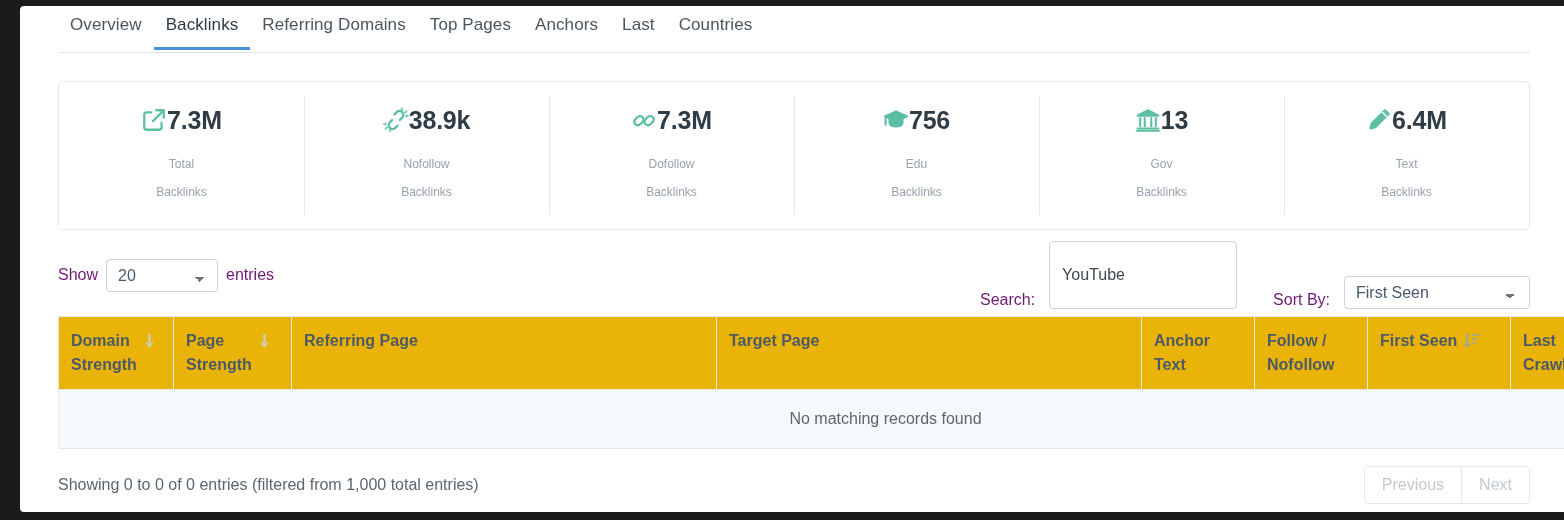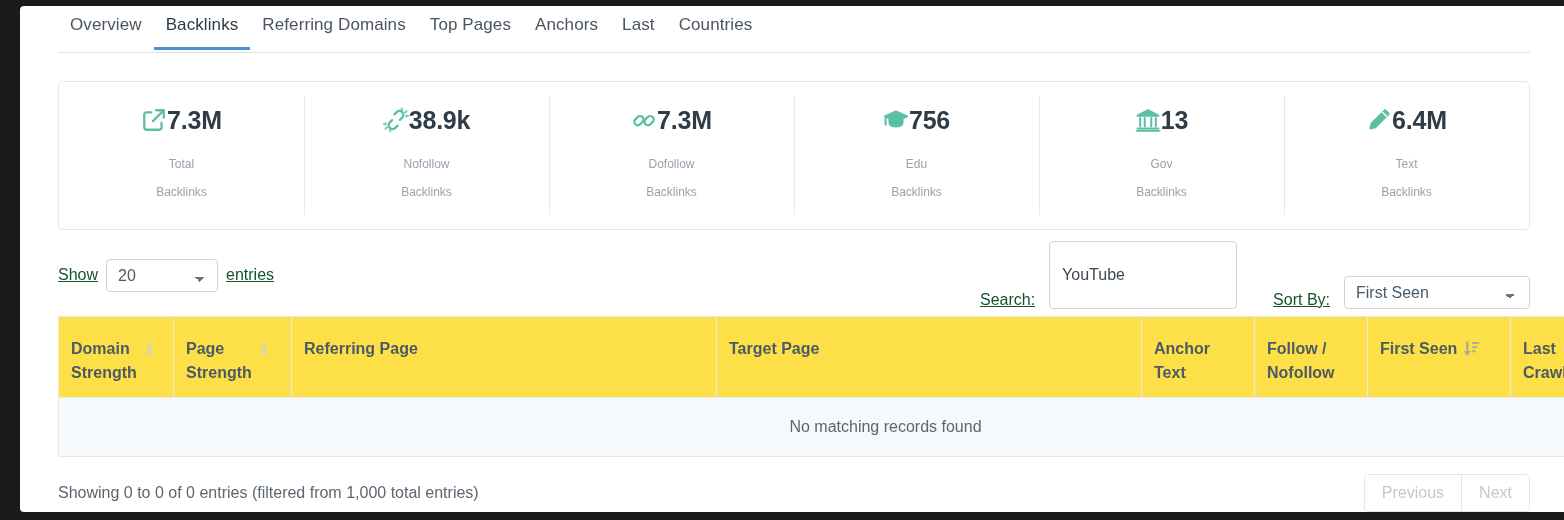--- a/index.html
+++ b/index.html
@@ -90,21 +90,21 @@
   }
   
   .controls {
     margin: 22px 38px 0 38px;
     height: 46px;
     display: flex;
     align-items: center;
     position: relative;
   }
   .show-wrap { display: flex; align-items: center; gap: 8px; }
-  .lbl { font-size: 16px; color: #14532d; text-decoration: underline; }
+  .lbl { font-size: 16px; color: #701a75; }
   select.sel {
     -webkit-appearance: none; appearance: none;
     border: 1px solid #ced4da;
     border-radius: 4px;
     background: #fff;
     color: #465a6e;
     font-family: "Liberation Sans", sans-serif;
     font-size: 16px;
     padding: 7px 30px 7px 11px;
     background-image:
@@ -147,26 +147,26 @@
     border-collapse: collapse;
     table-layout: fixed;
     width: 1654px;
   }
   table.dt th {
     text-align: left;
     vertical-align: top;
     font-size: 16px;
     font-weight: bold;
     color: #4c5a66;
-    padding: 20px 10px 12px 12px;
+    padding: 12px 10px 12px 12px;
     border: 1px solid #e6e9eb;
     border-top: 1px solid #e6e9eb;
     line-height: 24px;
     height: 72px;
-    background: #fde047;
+    background: #eab308;
   }
   .th-inner { display: flex; align-items: flex-start; gap: 6px; }
   .th-text { display: block; }
   .sort-icon { flex: 0 0 auto; margin-top: 3px; opacity: .85; }
   td.empty {
     text-align: center;
     font-size: 16px;
     color: #5b6670;
     background: #f6f9fb;
     border: 1px solid #e6e9eb;

